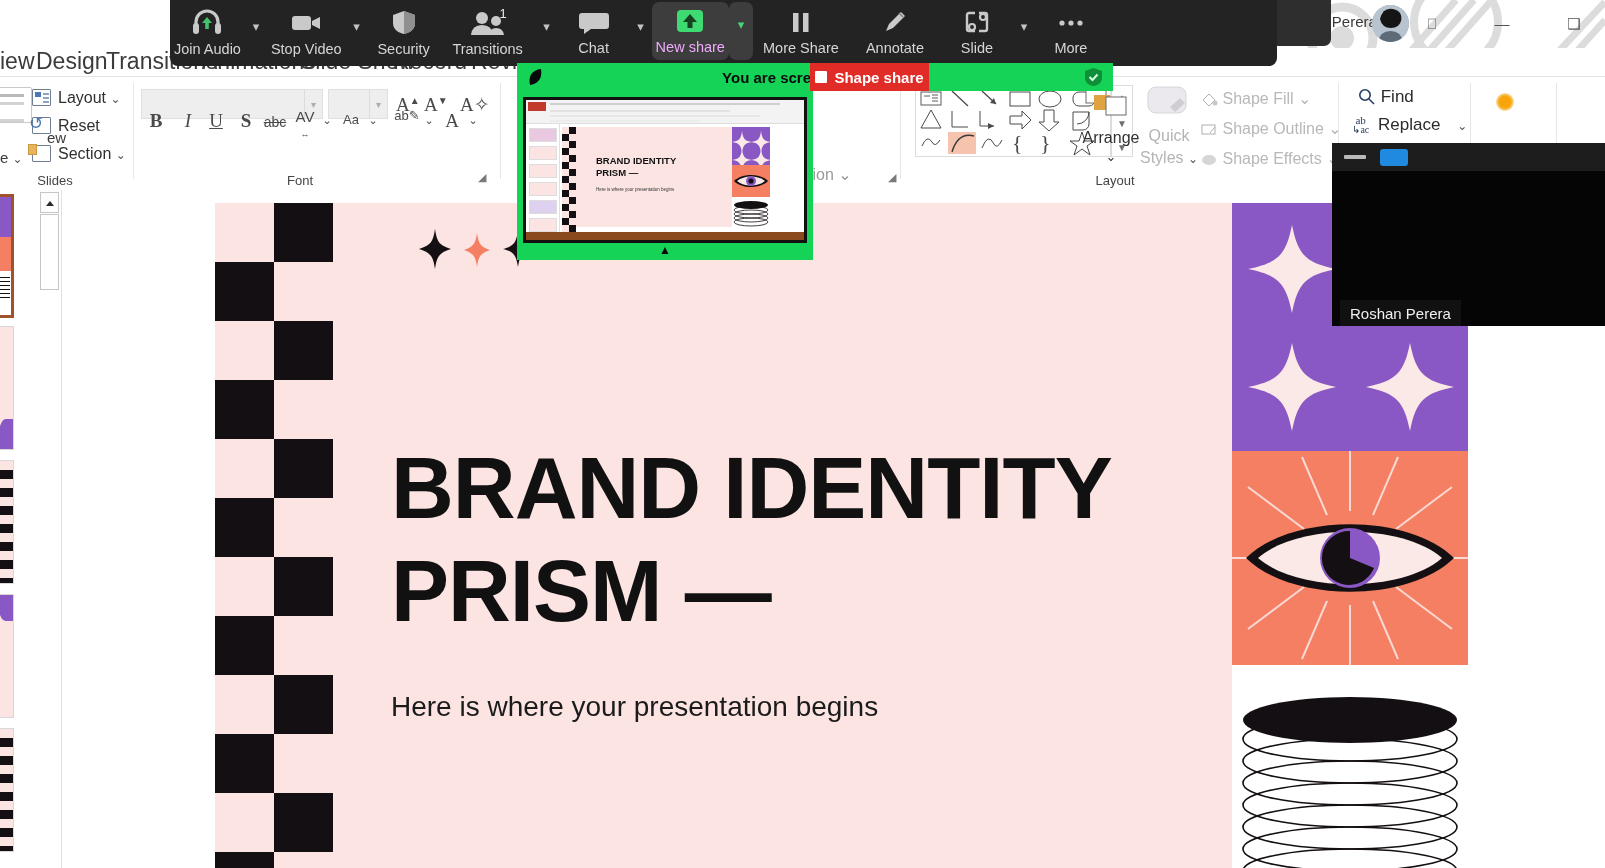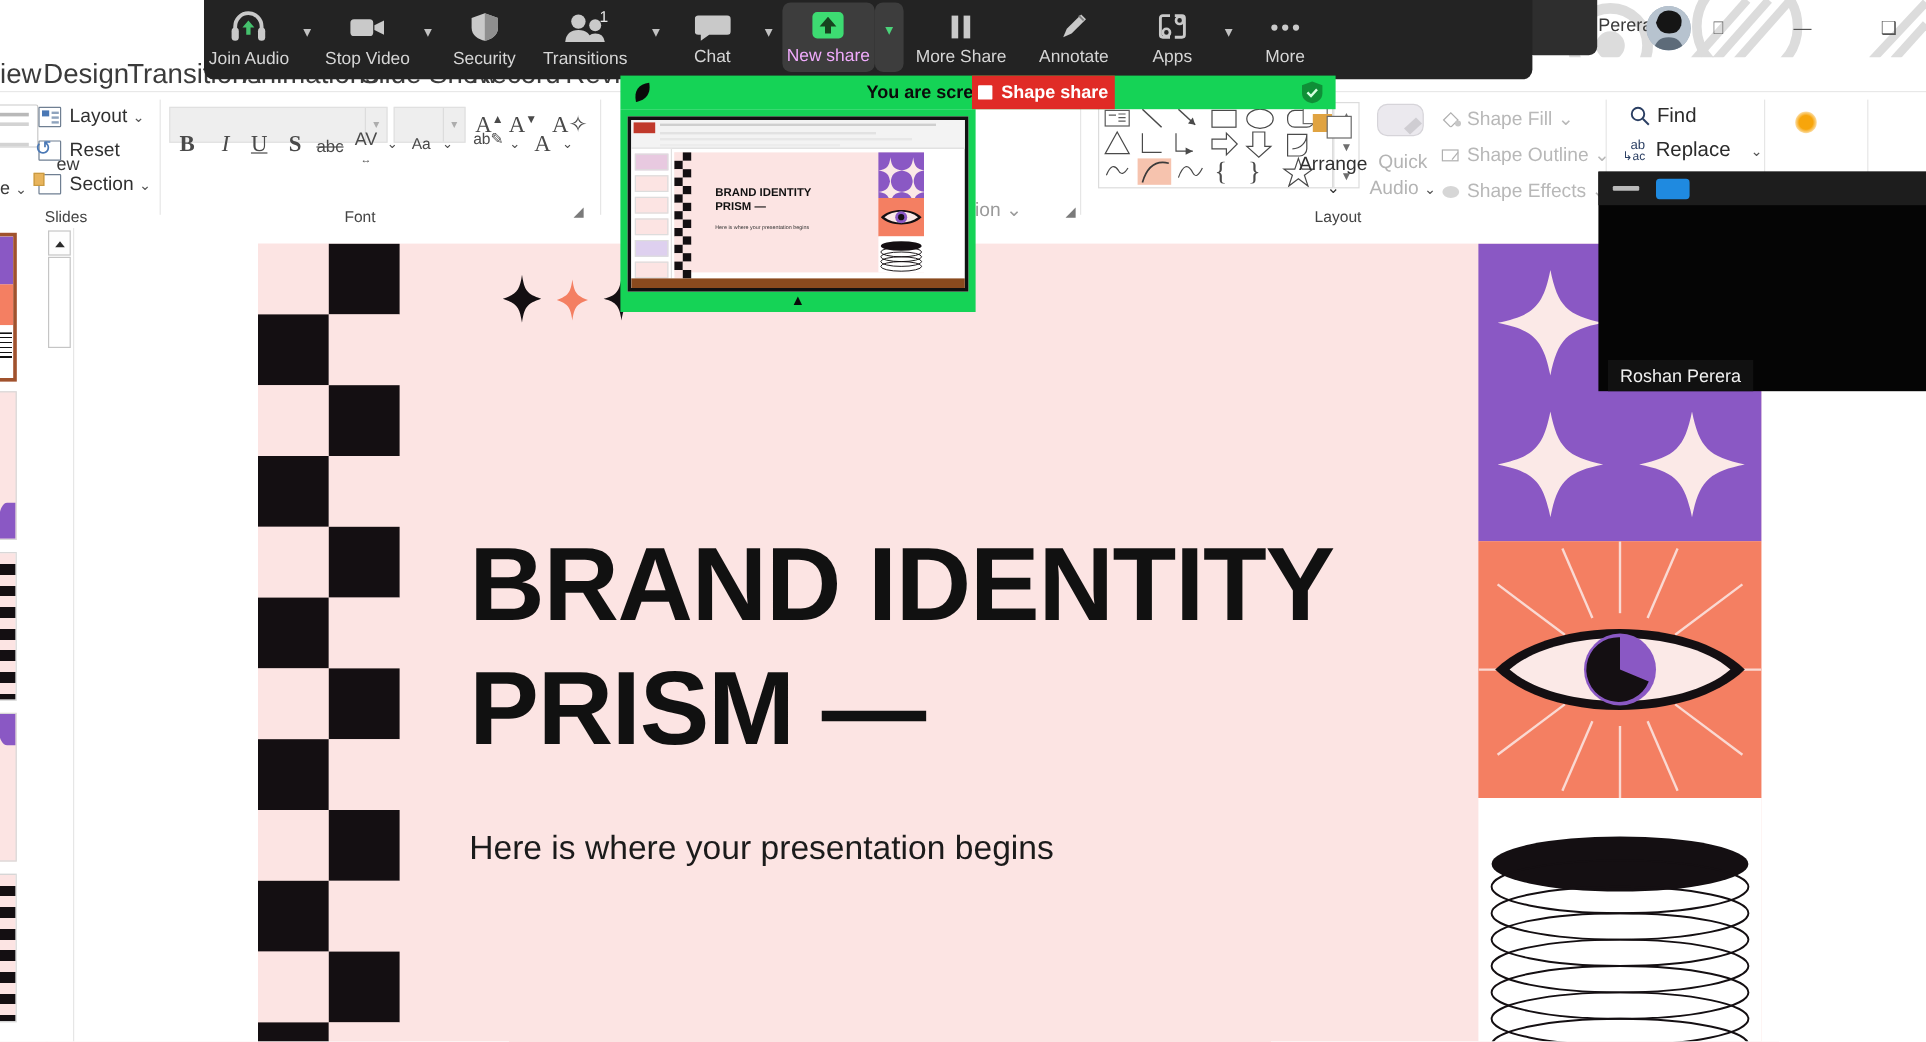--- a/index.html
+++ b/index.html
@@ -427,21 +427,21 @@
     <div class="big-lbl" style="left:1080px; top:72px; width:62px; font-size:13px;">⌄</div>
 
     <div class="quick-ico" style="left:1144px; top:8px;">
       <svg width="48" height="40">
         <rect x="4" y="2" width="38" height="26" rx="8" fill="#ebe9ee" stroke="#d6d4d9"></rect>
         <path d="M26 22 l10 -9 l5 5 l-10 9 z" fill="#cfcdd2"></path>
       </svg>
     </div>
     <div class="big-lbl dim" style="left:1140px; top:50px; width:58px;">Quick</div>
     <div class="big-lbl dim" style="left:1138px; top:72px; width:62px;">
-      <span>Audio</span>
+      <span>Styles</span>
       <span class="chev">⌄</span>
     </div>
 
     <div class="shape-line" style="left:1200px; top:12px;">
       <svg width="18" height="14" style="vertical-align:-2px;">
           <path d="M3 8 l6 -6 l6 6 l-6 6 z" fill="none" stroke="#b0b0b0"></path>
           <circle cx="15" cy="11" r="2.5" fill="#c7c7c7"></circle>
         </svg>
       <span>Shape Fill</span> ⌄
     </div>
@@ -462,21 +462,21 @@
     <div class="grp-sep" style="left:1338px;"></div>
 
     <div class="edit-item" style="left:1358px; top:10px;">
       <svg width="18" height="18" style="vertical-align:-4px;">
           <circle cx="7" cy="7" r="5.2" fill="none" stroke="#2b3f63" stroke-width="1.6"></circle>
           <line x1="11" y1="11" x2="16" y2="16" stroke="#2b3f63" stroke-width="1.6"></line>
         </svg>
       <span>Find</span>
     </div>
     <div class="edit-item" style="left:1352px; top:38px;">
-      <span style="display:inline-block; font-size:11px; color:#2b3f63; line-height:9px; vertical-align:-3px; text-align:right;">
+      <span style="display:inline-block; font-size:11px; color:#2b3f63; line-height:9px; vertical-align:-3px; text-align:center;font-family:Liberation Serif, serif;">
         <span>ab</span><br>
         <span style="font-size:10px;">↳<span>ac</span></span>
       </span>
       <span style="margin-left:4px;">Replace</span>
       <span class="chev" style="margin-left:12px;">⌄</span>
     </div>
     <div class="grp-sep" style="left:1470px;"></div>
 
     <div style="position:absolute; left:1496px; top:16px; width:18px; height:18px; border-radius:50%; background:radial-gradient(circle,#f7a50b 0%,#f7a50b 45%,rgba(247,165,11,0.15) 80%);"></div>
     <div class="grp-label" style="left:1470px; top:64px; width:74px; font-size:15px;">Add-ins</div>
@@ -707,21 +707,21 @@
     <span class="zt-label">Annotate</span>
   </div>
 
   <div class="zt-item">
     <svg width="28" height="25" viewBox="0 0 28 25">
       <path d="M12 3 H6 a2 2 0 0 0 -2 2 v14 a2 2 0 0 0 2 2 h6" fill="none" stroke="#c9c9c9" stroke-width="2.4"></path>
       <path d="M16 3 h6 a2 2 0 0 1 2 2 v14 a2 2 0 0 1 -2 2 h-6" fill="none" stroke="#c9c9c9" stroke-width="2.4"></path>
       <circle cx="20" cy="7" r="3" fill="none" stroke="#c9c9c9" stroke-width="2.2"></circle>
       <circle cx="9" cy="17" r="3" fill="none" stroke="#c9c9c9" stroke-width="2.2"></circle>
     </svg>
-    <span class="zt-label">Apps</span>
+    <span class="zt-label">Slide</span>
   </div>
   <div class="zt-caret">▾</div>
 
   <div class="zt-item">
     <svg width="30" height="25" viewBox="0 0 30 25">
       <circle cx="6" cy="13" r="2.6" fill="#c9c9c9"></circle>
       <circle cx="15" cy="13" r="2.6" fill="#c9c9c9"></circle>
       <circle cx="24" cy="13" r="2.6" fill="#c9c9c9"></circle>
     </svg>
     <span class="zt-label">More</span>

